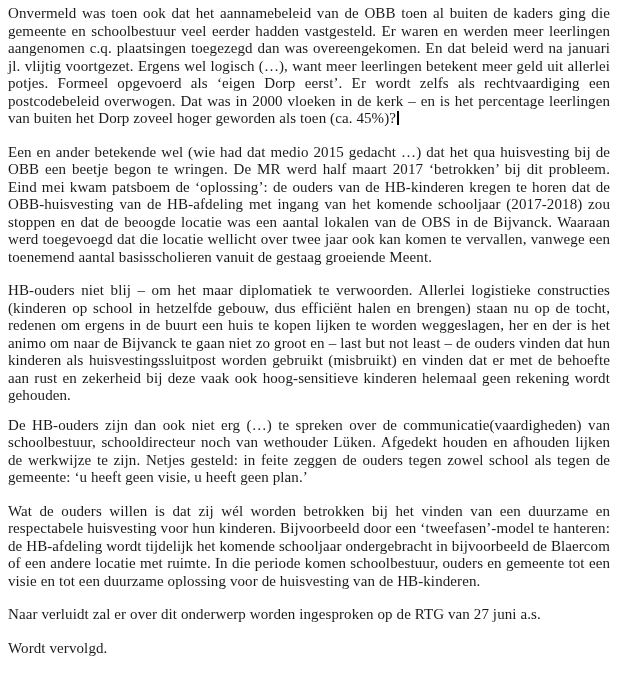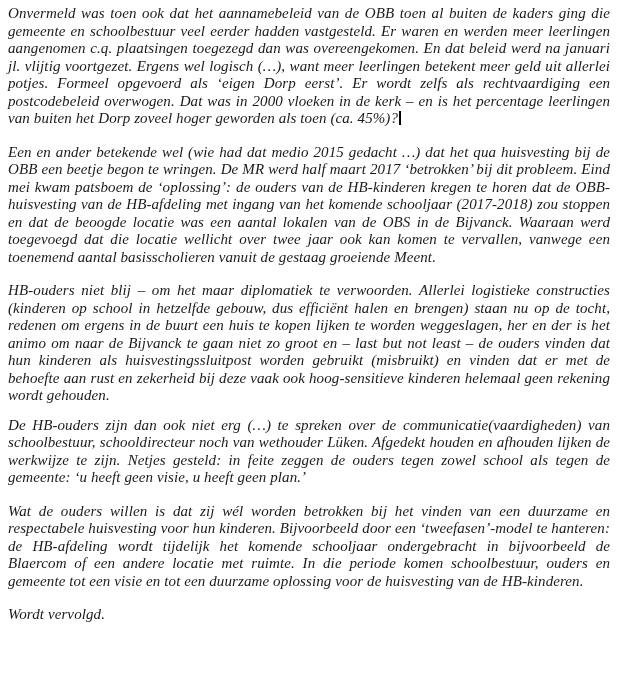--- a/index.html
+++ b/index.html
@@ -20,21 +20,20 @@
     background: #ffffff;
   }
   .para {
     margin: 0 0 16px 0;
     font-family: "Liberation Serif", serif;
     font-size: 15px;
     line-height: 17.5px;
     color: #1a1a1a;
     text-align: justify;
     letter-spacing: 0.1px;
-    font-style: italic;
   }
   .para.no-gap {
     margin-bottom: 12px;
   }
   .caret {
     display: inline-block;
     width: 1.5px;
     height: 14px;
     background: #000000;
     vertical-align: -2px;
@@ -49,16 +48,17 @@
   <p class="para"><span>Onvermeld was toen ook dat het aannamebeleid van de OBB toen al buiten de kaders ging die gemeente en schoolbestuur veel eerder hadden vastgesteld. Er waren en werden meer leerlingen aangenomen c.q. plaatsingen toegezegd dan was overeengekomen. En dat beleid werd na januari jl. vlijtig voortgezet. Ergens wel logisch (…), want meer leerlingen betekent meer geld uit allerlei potjes. Formeel opgevoerd als ‘eigen Dorp eerst’. Er wordt zelfs als rechtvaardiging een postcodebeleid overwogen. Dat was in 2000 vloeken in de kerk – en is het percentage leerlingen van buiten het Dorp zoveel hoger geworden als toen (ca. 45%)?</span><span class="caret"></span></p>
 
   <p class="para"><span>Een en ander betekende wel (wie had dat medio 2015 gedacht …) dat het qua huisvesting bij de OBB een beetje begon te wringen. De MR werd half maart 2017 ‘betrokken’ bij dit probleem. Eind mei kwam patsboem de ‘oplossing’: de ouders van de HB-kinderen kregen te horen dat de OBB-huisvesting van de HB-afdeling met ingang van het komende schooljaar (2017-2018) zou stoppen en dat de beoogde locatie was een aantal lokalen van de OBS in de Bijvanck. Waaraan werd toegevoegd dat die locatie wellicht over twee jaar ook kan komen te vervallen, vanwege een toenemend aantal basisscholieren vanuit de gestaag groeiende Meent.</span></p>
 
   <p class="para no-gap"><span>HB-ouders niet blij – om het maar diplomatiek te verwoorden. Allerlei logistieke constructies (kinderen op school in hetzelfde gebouw, dus efficiënt halen en brengen) staan nu op de tocht, redenen om ergens in de buurt een huis te kopen lijken te worden weggeslagen, her en der is het animo om naar de Bijvanck te gaan niet zo groot en – last but not least – de ouders vinden dat hun kinderen als huisvestingssluitpost worden gebruikt (misbruikt) en vinden dat er met de behoefte aan rust en zekerheid bij deze vaak ook hoog-sensitieve kinderen helemaal geen rekening wordt gehouden.</span></p>
 
   <p class="para"><span>De HB-ouders zijn dan ook niet erg (…) te spreken over de communicatie(vaardigheden) van schoolbestuur, schooldirecteur noch van wethouder Lüken. Afgedekt houden en afhouden lijken de werkwijze te zijn. Netjes gesteld: in feite zeggen de ouders tegen zowel school als tegen de gemeente: ‘u heeft geen visie, u heeft geen plan.’</span></p>
 
   <p class="para"><span>Wat de ouders willen is dat zij wél worden betrokken bij het vinden van een duurzame en respectabele huisvesting voor hun kinderen. Bijvoorbeeld door een ‘tweefasen’-model te hanteren: de HB-afdeling wordt tijdelijk het komende schooljaar ondergebracht in bijvoorbeeld de Blaercom of een andere locatie met ruimte. In die periode komen schoolbestuur, ouders en gemeente tot een visie en tot een duurzame oplossing voor de huisvesting van de HB-kinderen.</span></p>
 
+  <p class="para"><span>Naar verluidt zal er over dit onderwerp worden ingesproken op de RTG van 27 juni a.s.</span></p>
 
   <p class="para"><span>Wordt vervolgd.</span></p>
 
 </div>
 
 </body></html>

